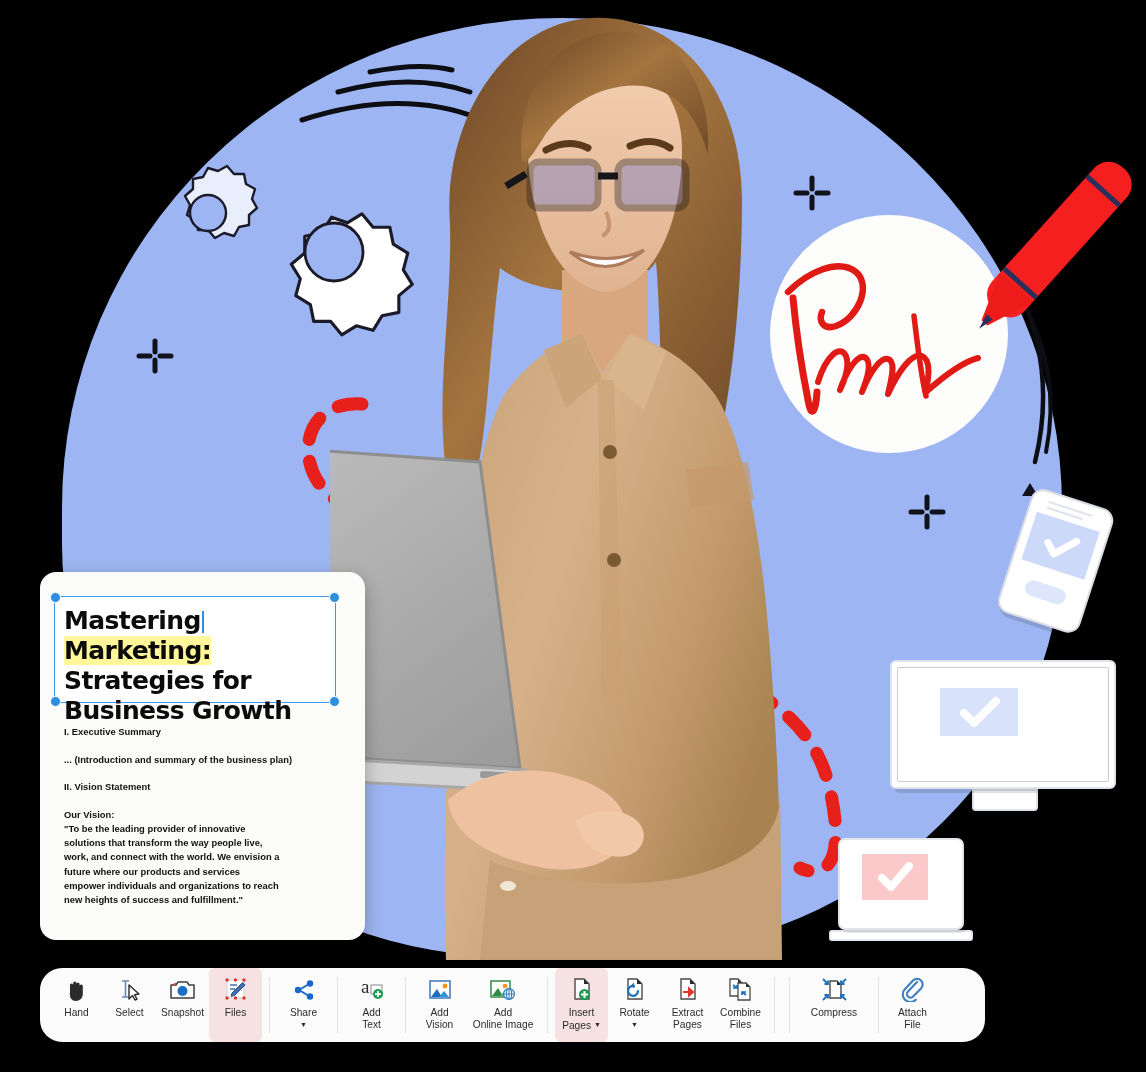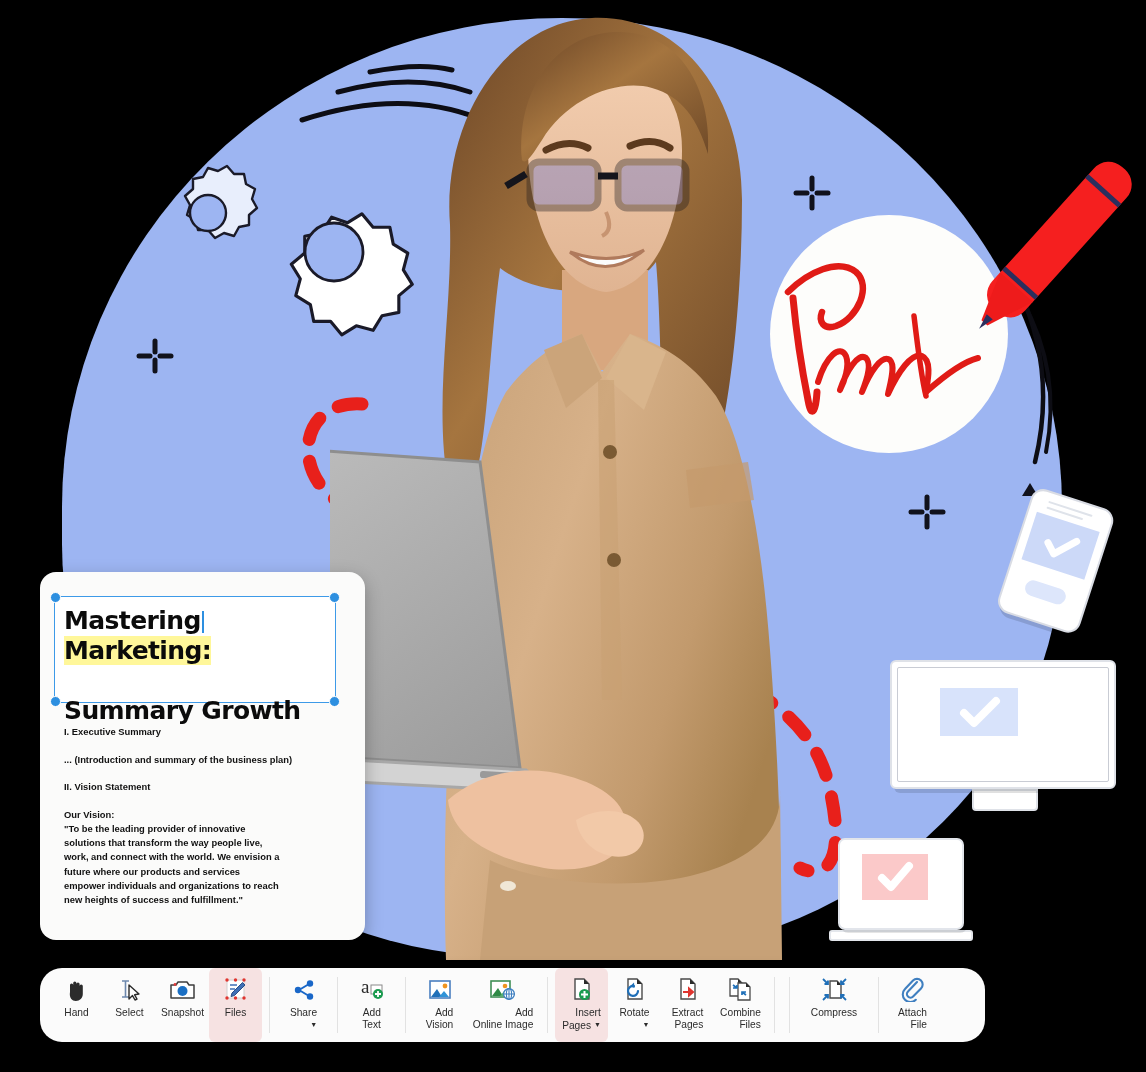--- a/index.html
+++ b/index.html
@@ -77,21 +77,21 @@
            box-shadow:0 5px 16px rgba(0,0,0,.30);
            display:flex;align-items:stretch;padding:0 10px;box-sizing:border-box;}
   .tgroup{display:flex;align-items:stretch;}
   .sep{width:1px;background:#e2e2e2;margin:9px 7px;flex:0 0 1px;}
   .tbtn{width:53px;display:flex;flex-direction:column;align-items:center;
         justify-content:flex-start;padding-top:8px;border-radius:6px;cursor:pointer;
         position:relative;}
   .tbtn.wide{width:74px;}
   .tbtn.active{background:#f6e2e2;}
   .ticon{height:27px;display:flex;align-items:center;justify-content:center;}
-  .tlabel{margin-top:4px;font-size:10.2px;color:#2b2b2b;text-align:right;
+  .tlabel{margin-top:4px;font-size:10.2px;color:#2b2b2b;text-align:center;
           line-height:11.5px;font-family:"Liberation Sans",sans-serif;}
   .tlabel .car{font-size:7px;vertical-align:2px;}
 </style>
 </head>
 <body>
 
 <div id="stage">
 
   <div class="blob-clip">
     <div class="blob"></div>
@@ -242,22 +242,22 @@
 
   <div class="doc-card">
     <div class="doc-sel">
       <span class="handle h-tl"></span>
       <span class="handle h-tr"></span>
       <span class="handle h-bl"></span>
       <span class="handle h-br"></span>
     </div>
     <div class="doc-title">
       <span>Mastering</span><span class="caret"></span><span class="hl">Marketing:</span><br>
-      <br>
-      <span>Summary Growth</span>
+      <span>Strategies for</span><br>
+      <span>Business Growth</span>
     </div>
     <div class="doc-body">
       <p>I. Executive Summary</p>
       <p>... (Introduction and summary of the business plan)</p>
       <p>II. Vision Statement</p>
       <p class="tight">Our Vision:</p>
       <p class="tight">"To be the leading provider of innovative</p>
       <p class="tight">solutions that transform the way people live,</p>
       <p class="tight">work, and connect with the world. We envision a</p>
       <p class="tight">future where our products and services</p>

